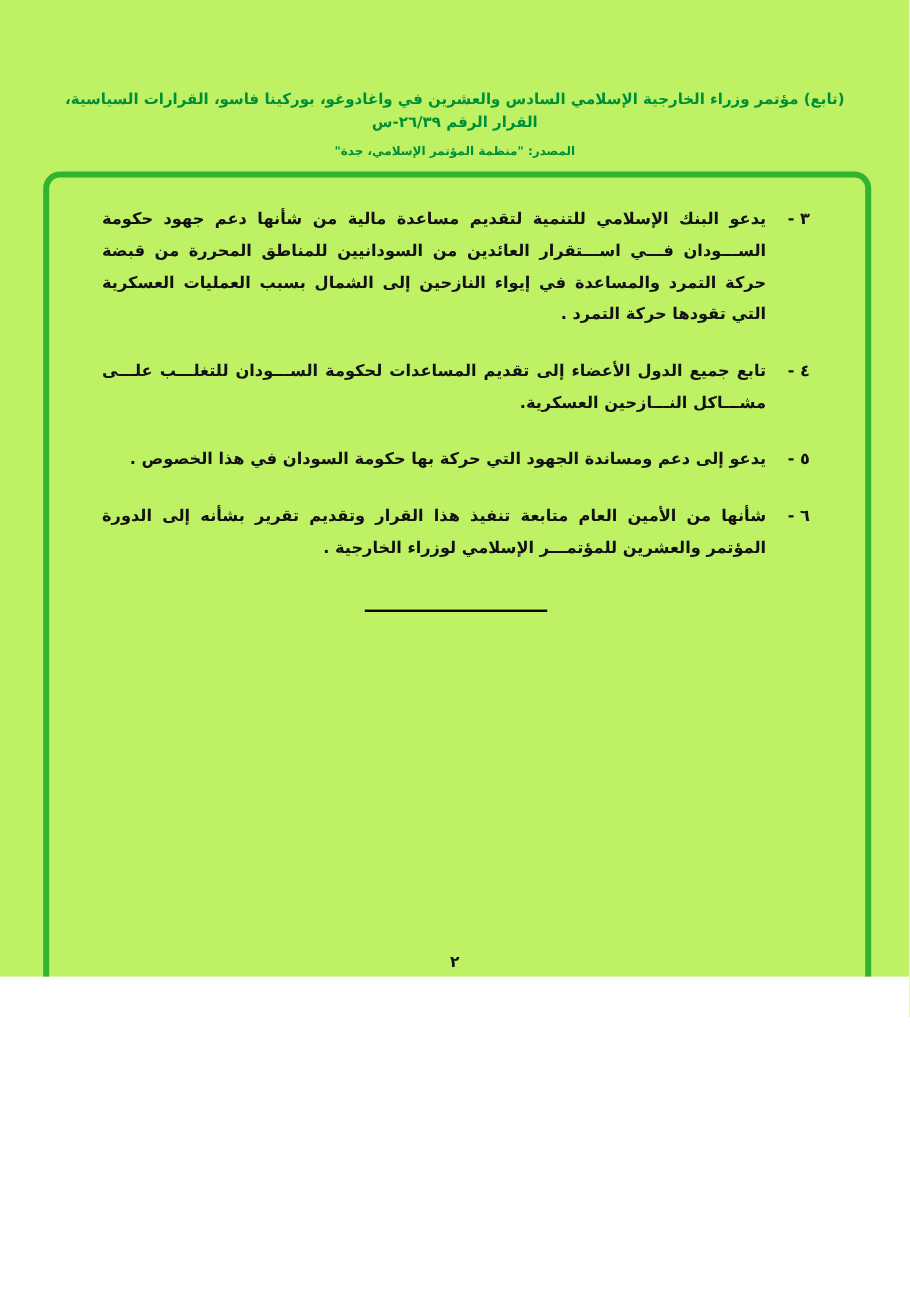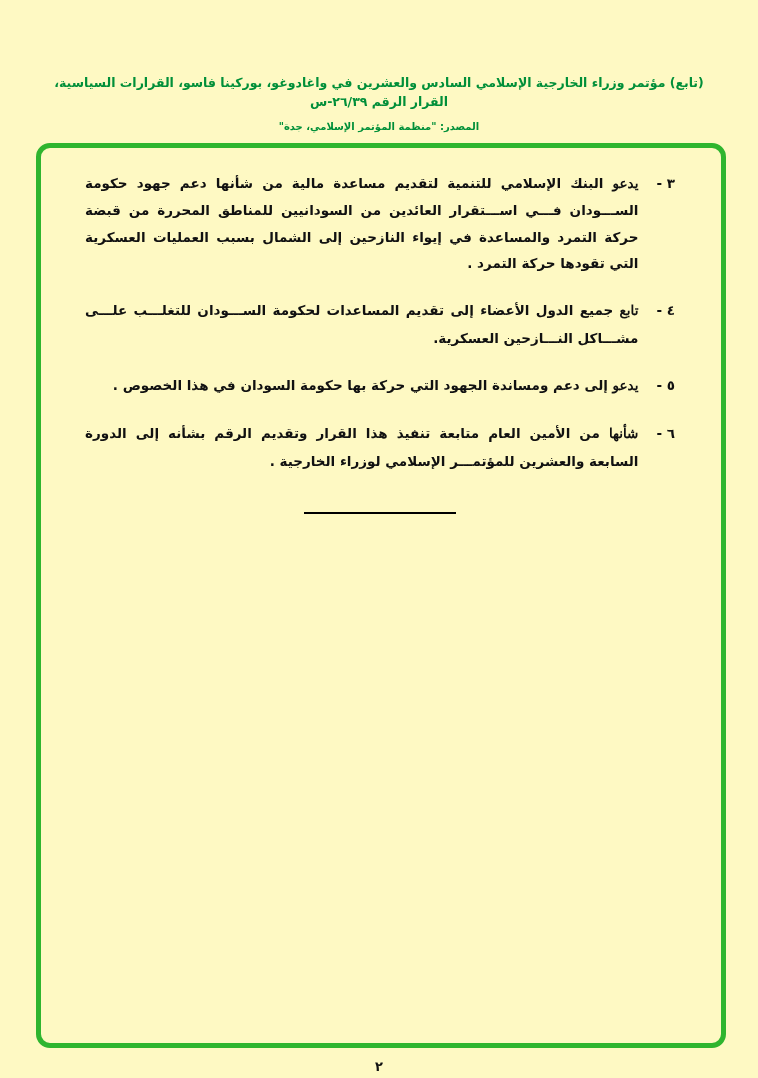--- a/index.html
+++ b/index.html
@@ -10,22 +10,22 @@
   * { box-sizing: border-box; }
   html, body {
     margin: 0;
     padding: 0;
     background: #ffffff;
     font-family: "DejaVu Sans", sans-serif;
   }
   .page {
     position: relative;
     width: 758px;
-    height: 1078px;
-    background: #fef9c3;
+    height: 814px;
+    background: #bef264;
     direction: rtl;
     overflow: hidden;
   }
   .header {
     position: absolute;
     top: 74px;
     right: 0;
     left: 0;
     color: var(--header-green);
   }
@@ -65,21 +65,20 @@
     white-space: nowrap;
     flex: 0 0 auto;
   }
   .item-text {
     margin: 0;
     flex: 1 1 auto;
     text-align: justify;
   }
   .item-lead {
     font-weight: bold;
-    font-family: Liberation Serif, serif;
   }
   .divider {
     width: 152px;
     border: 0;
     border-top: 2px solid #000000;
     margin: 38px auto 0 auto;
   }
   .page-number {
     position: absolute;
     bottom: 4px;
@@ -113,21 +112,21 @@
       <p class="item-text"><span class="item-lead">تابع</span><span> جميع الدول الأعضاء إلى تقديم المساعدات لحكومة الســـودان للتغلـــب علـــى مشـــاكل النـــازحين العسكرية.</span></p>
     </div>
 
     <div class="item">
       <span class="item-number">٥ -</span>
       <p class="item-text"><span class="item-lead">يدعو</span><span> إلى دعم ومساندة الجهود التي حركة بها حكومة السودان في هذا الخصوص .</span></p>
     </div>
 
     <div class="item">
       <span class="item-number">٦ -</span>
-      <p class="item-text"><span class="item-lead">شأنها</span><span> من الأمين العام متابعة تنفيذ هذا القرار وتقديم الرقم بشأنه إلى الدورة السابعة والعشرين للمؤتمـــر الإسلامي لوزراء الخارجية .</span></p>
+      <p class="item-text"><span class="item-lead">شأنها</span><span> من الأمين العام متابعة تنفيذ هذا القرار وتقديم تقرير بشأنه إلى الدورة المؤتمر والعشرين للمؤتمـــر الإسلامي لوزراء الخارجية .</span></p>
     </div>
 
     <hr class="divider">
 
   </div>
 
   <div class="page-number">٢</div>
 
 </div>
 

